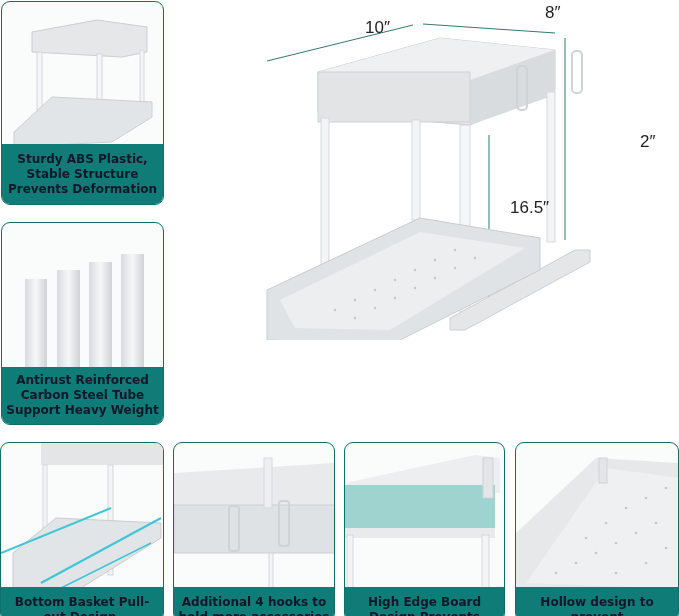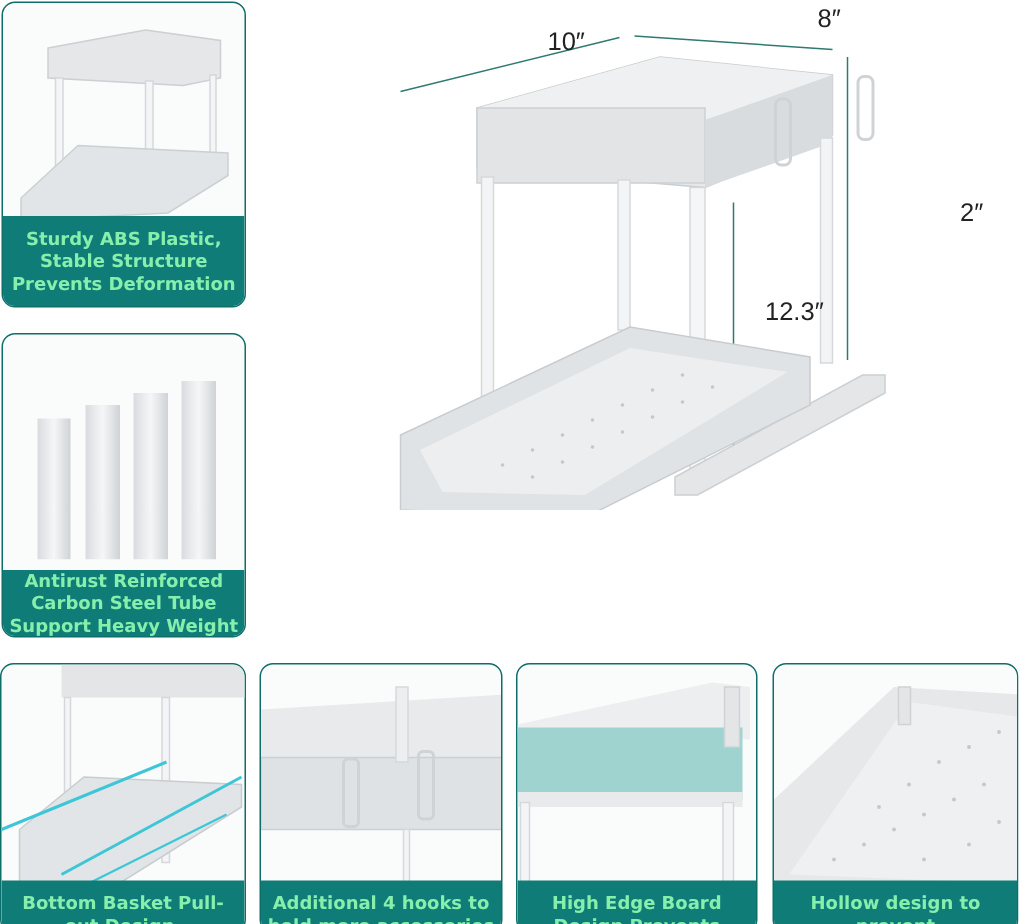--- a/index.html
+++ b/index.html
@@ -1,18 +1,18 @@
 <!DOCTYPE html>
 <html><head>
 <meta charset="utf-8">
 <style>
   html,body{margin:0;padding:0;background:#fff;}
   body{width:679px;height:616px;position:relative;overflow:hidden;font-family:"DejaVu Sans",sans-serif;}
   .card{position:absolute;border:1.5px solid #0e6e6a;border-radius:9px;overflow:hidden;background:#fafbfb;box-sizing:border-box;}
-  .cap{position:absolute;left:0;right:0;bottom:0;background:#0f7c77;color:#86efac;font-weight:bold;text-align:center;font-size:12px;line-height:15px;display:flex;align-items:center;justify-content:center;padding:0 3px;box-sizing:border-box;}
+  .cap{position:absolute;left:0;right:0;bottom:0;background:#0f7c77;color:#0f172a;font-weight:bold;text-align:center;font-size:12px;line-height:15px;display:flex;align-items:center;justify-content:center;padding:0 3px;box-sizing:border-box;}
   .cap.clip{align-items:flex-start;padding-top:8px;}
   .art{position:absolute;left:0;right:0;top:0;}
   .dim{position:absolute;color:#222;font-family:"Liberation Sans",sans-serif;font-size:17px;}
   .main{position:absolute;left:255px;top:0;width:424px;height:340px;}
 </style>
 </head>
 <body>
 
 <div class="main">
   <svg width="424" height="340" viewBox="0 0 424 340">
@@ -53,21 +53,21 @@
       <circle cx="160" cy="288" r="1.2"></circle>
         <circle cx="180" cy="278" r="1.2"></circle>
         <circle cx="200" cy="268" r="1.2"></circle>
       <circle cx="200" cy="250" r="1.2"></circle>
         <circle cx="220" cy="258" r="1.2"></circle>
     </g>
   </svg>
   <div class="dim" style="left:110px;top:18px;">10″</div>
   <div class="dim" style="left:290px;top:3px;">8″</div>
   <div class="dim" style="left:385px;top:132px;">2″</div>
-  <div class="dim" style="left:255px;top:198px;">12.3″</div>
+  <div class="dim" style="left:255px;top:198px;">16.5″</div>
 </div>
 
 <div class="card" style="left:1px;top:1px;width:163px;height:204px;">
   <div class="art" style="height:145px;">
     <svg width="163" height="145">
       <polygon points="30,30 95,18 145,25 145,50 120,55 30,50" fill="#e5e7e9" stroke="#cbd0d3"></polygon>
       <rect x="35" y="50" width="5" height="80" fill="#f4f5f6" stroke="#d5d8db"></rect>
       <rect x="95" y="52" width="5" height="85" fill="#f4f5f6" stroke="#d5d8db"></rect>
       <rect x="138" y="48" width="4" height="70" fill="#f4f5f6" stroke="#d5d8db"></rect>
       <polygon points="12,130 50,95 150,100 150,115 110,140 12,145" fill="#e2e5e7" stroke="#cbd0d3"></polygon>
@@ -85,21 +85,21 @@
             <stop offset=".5" stop-color="#f5f6f7"></stop>
             <stop offset="1" stop-color="#cfd3d6"></stop>
           </linearGradient>
         </defs>
       <rect x="23" y="56" width="22" height="94" fill="url(#tg)"></rect>
       <rect x="55" y="47" width="23" height="103" fill="url(#tg)"></rect>
       <rect x="87" y="39" width="23" height="111" fill="url(#tg)"></rect>
       <rect x="119" y="31" width="23" height="119" fill="url(#tg)"></rect>
     </svg>
   </div>
-  <div class="cap" style="height:44px;">Antirust Reinforced Carbon Steel Tube Support Heavy Weight</div>
+  <div class="cap" style="height:57px;">Antirust Reinforced Carbon Steel Tube Support Heavy Weight</div>
 </div>
 
 <div class="card" style="left:0px;top:442px;width:164px;height:180px;">
   <div class="art" style="height:146px;">
     <svg width="164" height="146">
       <rect x="40" y="0" width="125" height="22" fill="#e3e5e7"></rect>
       <rect x="42" y="22" width="4" height="70" fill="#f3f4f5" stroke="#d5d8db"></rect>
       <rect x="107" y="22" width="5" height="110" fill="#f3f4f5" stroke="#d5d8db"></rect>
       <polygon points="12,110 55,75 160,80 160,95 80,145 12,145" fill="#e2e5e7" stroke="#c9cdd0"></polygon>
       <line x1="0" y1="110" x2="110" y2="65" stroke="#3ec6d6" stroke-width="2"></line>

